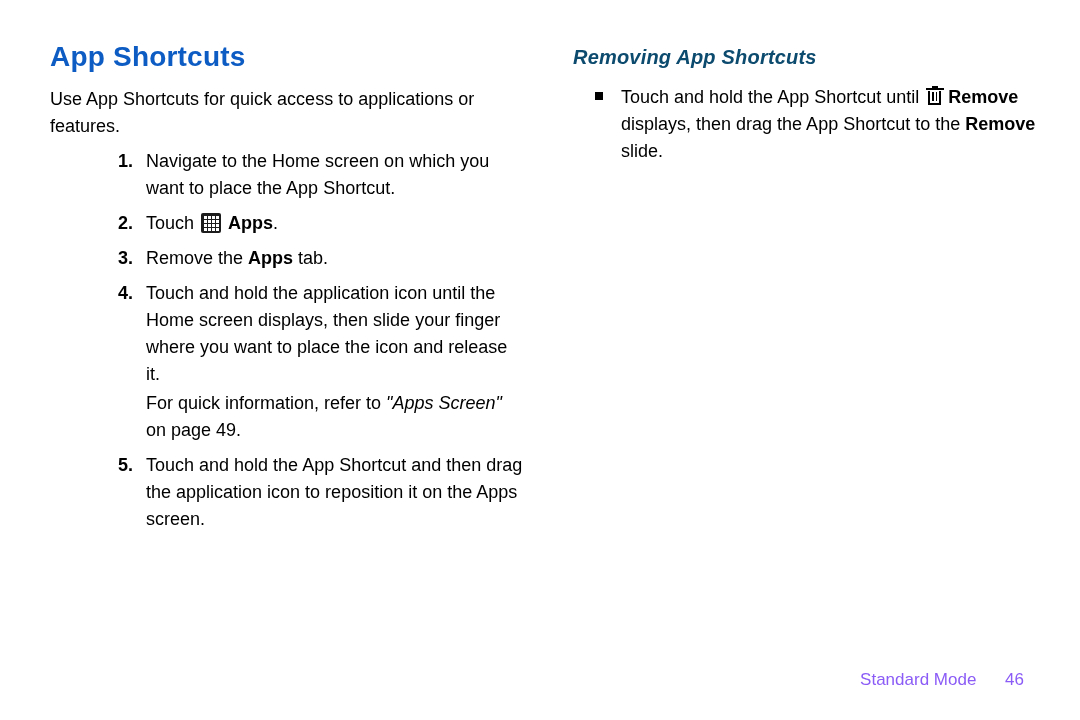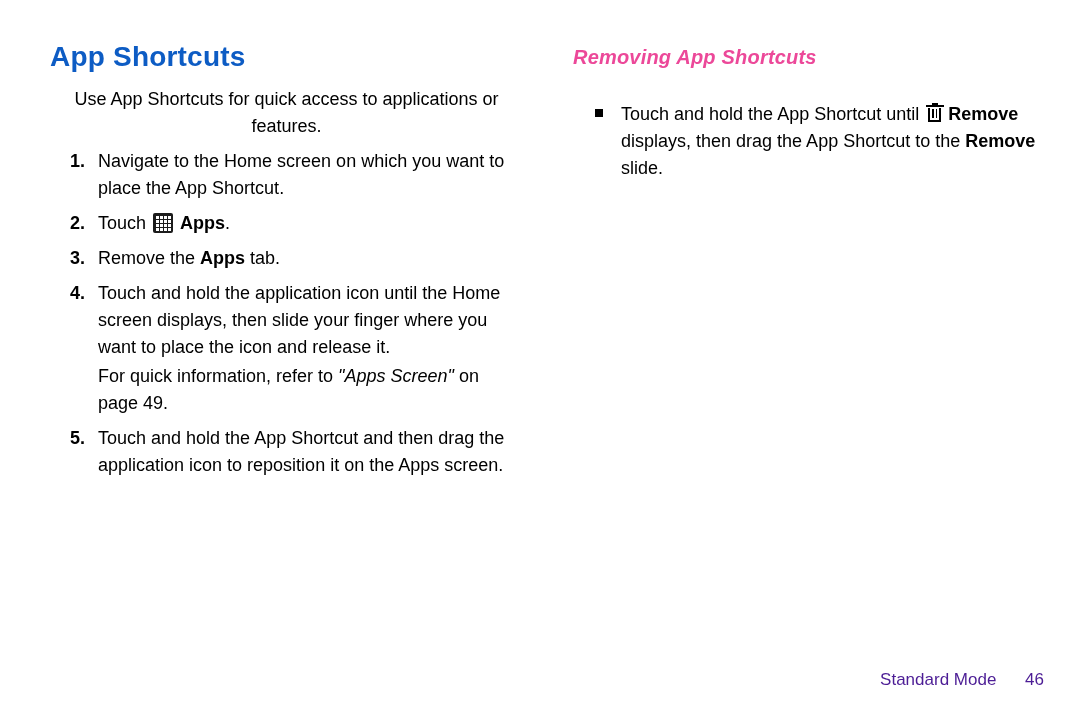--- a/index.html
+++ b/index.html
@@ -40,39 +40,39 @@
     color: #0d5cc4;
     margin: 0 0 8px 0;
     letter-spacing: 0.2px;
     font-stretch: condensed;
   }
   h2.sub-title {
     font-family: Arial, Helvetica, sans-serif;
     font-weight: 700;
     font-style: italic;
     font-size: 20px;
-    color: #ec4899;
-    margin: 6px 0 29px 0;
+    color: #0c4a6e;
+    margin: 6px 0 12px 0;
     letter-spacing: 0.2px;
     font-stretch: condensed;
   }
   .intro {
     margin: 0 0 8px 0;
-    text-align: center;
   }
   ol.steps {
     margin: 0;
     padding: 0 0 0 48px;
     list-style: none;
     counter-reset: step;
   }
   ol.steps > li {
     position: relative;
     margin-bottom: 8px;
     counter-increment: step;
+    margin-left: 48px;
   }
   ol.steps > li::before {
     content: counter(step) ".";
     font-weight: 700;
     position: absolute;
     left: -28px;
     top: 0;
   }
   .b { font-weight: 700; text-align: center; }
   .i { font-style: italic; }
@@ -157,23 +157,23 @@
     position: absolute;
     left: -26px;
     top: 8px;
     width: 8px;
     height: 8px;
     background: #000;
   }
   .footer {
     position: absolute;
     bottom: 28px;
-    right: 36px;
+    right: 56px;
     font-size: 17px;
-    color: #4c1d95;
+    color: #8b5cf6;
   }
   .footer .pagenum {
     display: inline-block;
     margin-left: 24px;
   }
 </style>
 </head>
 <body>
 
 <div class="page">

